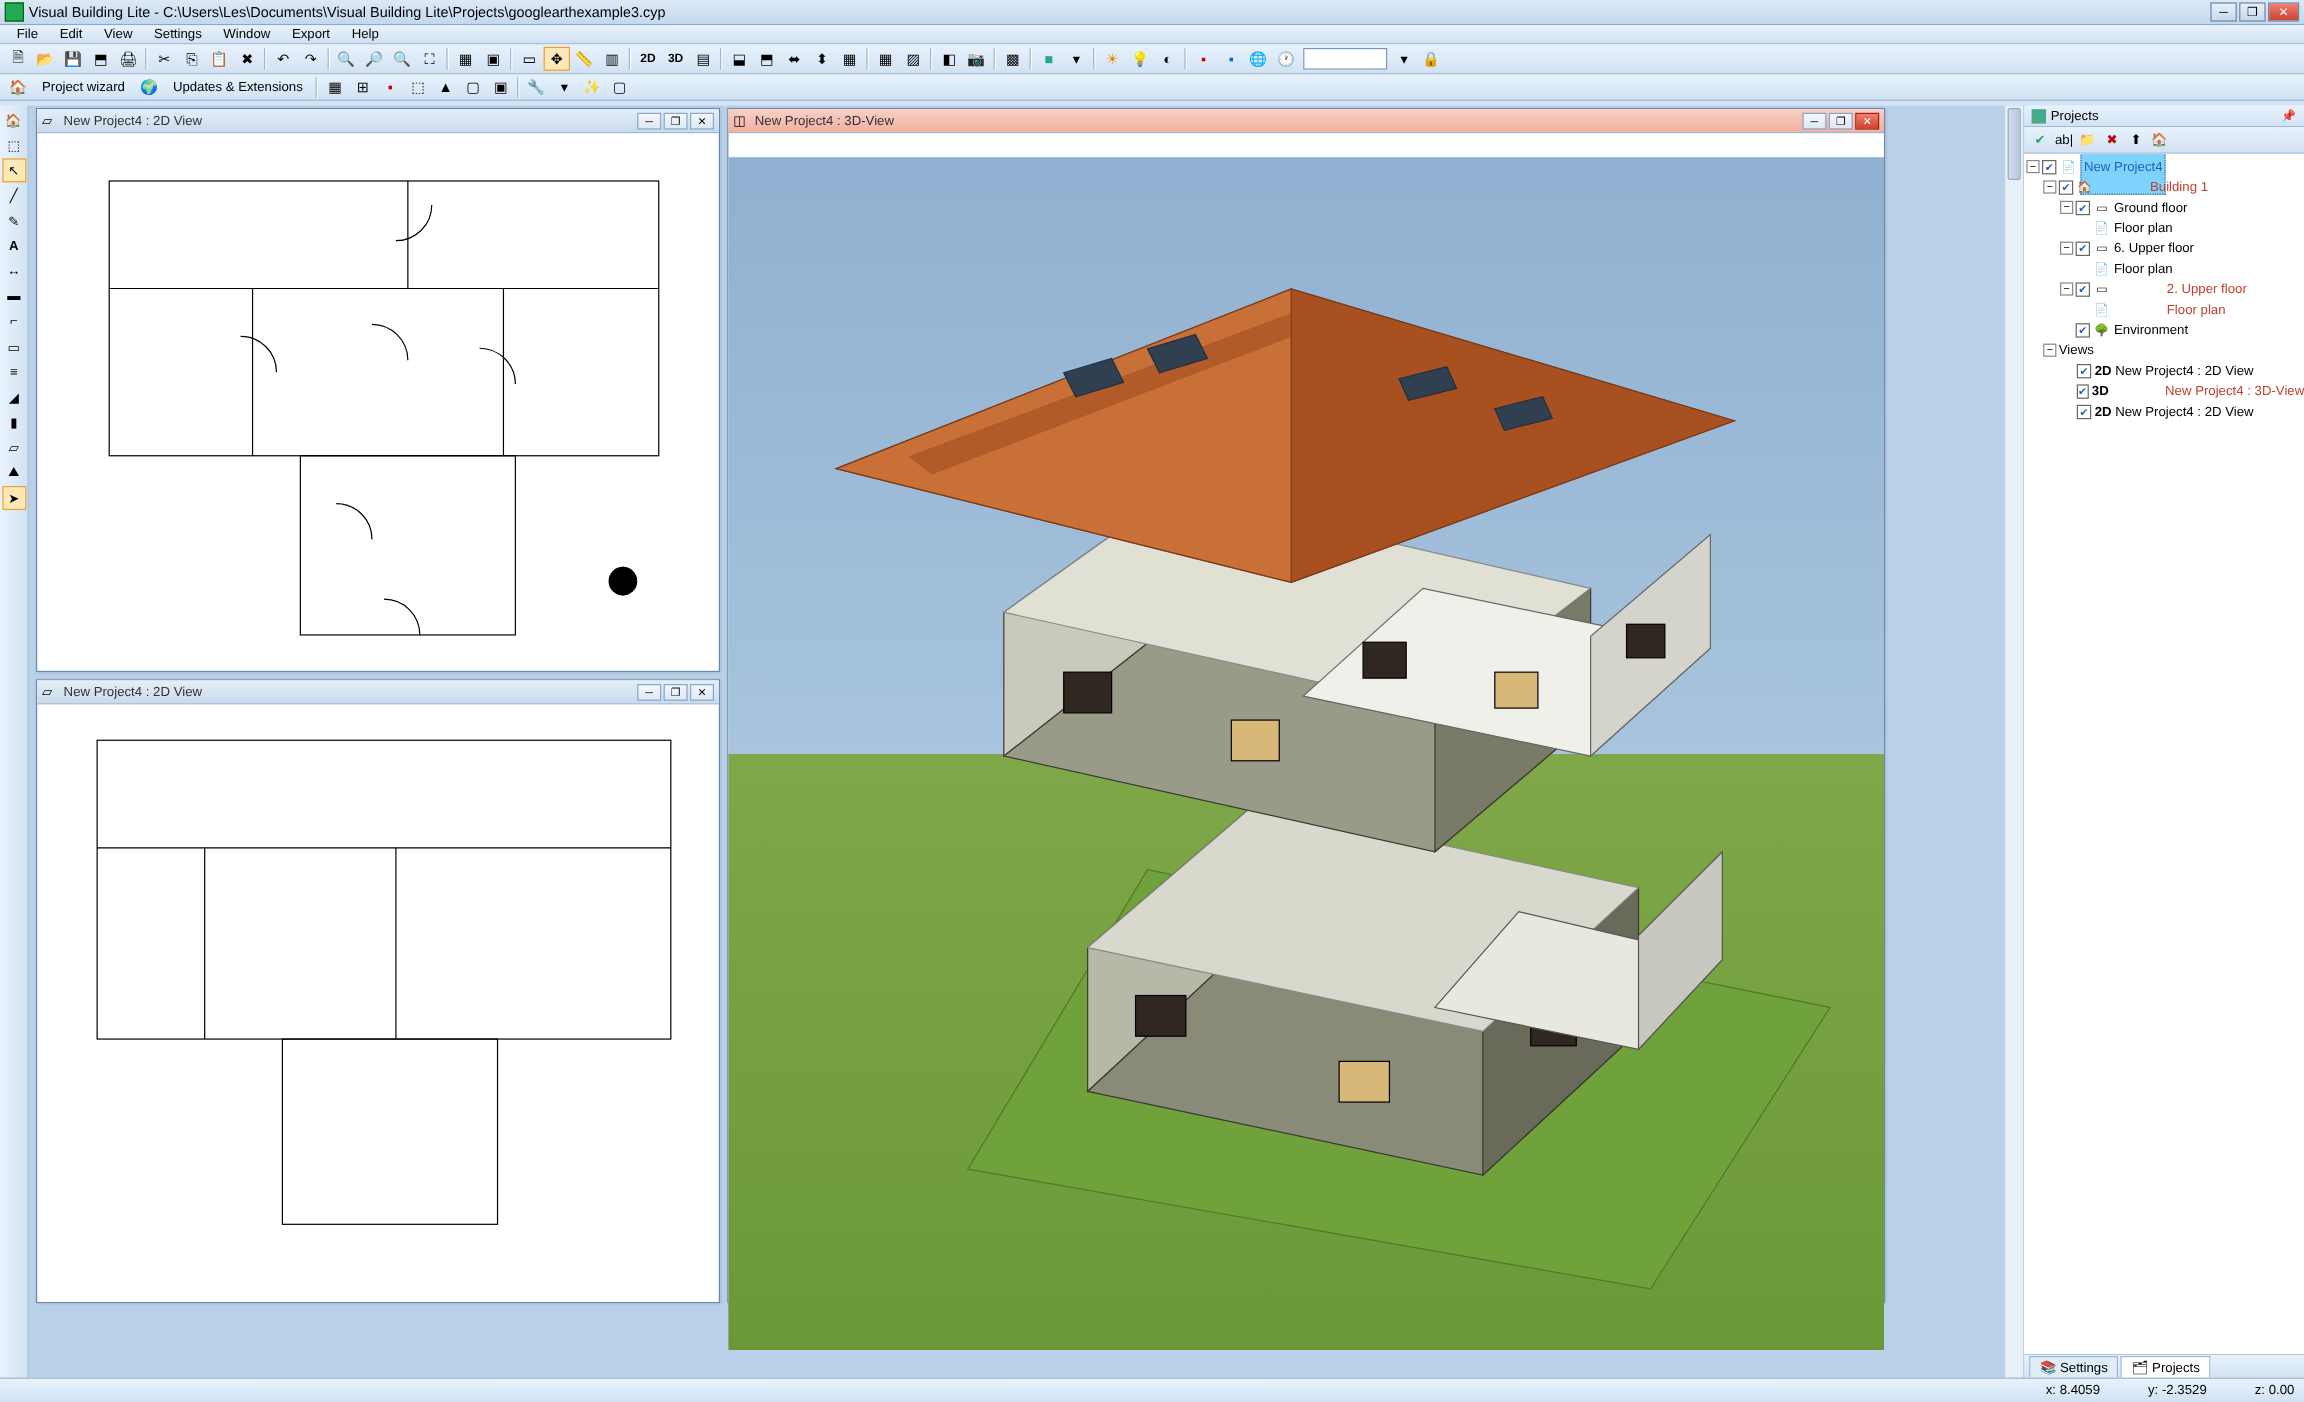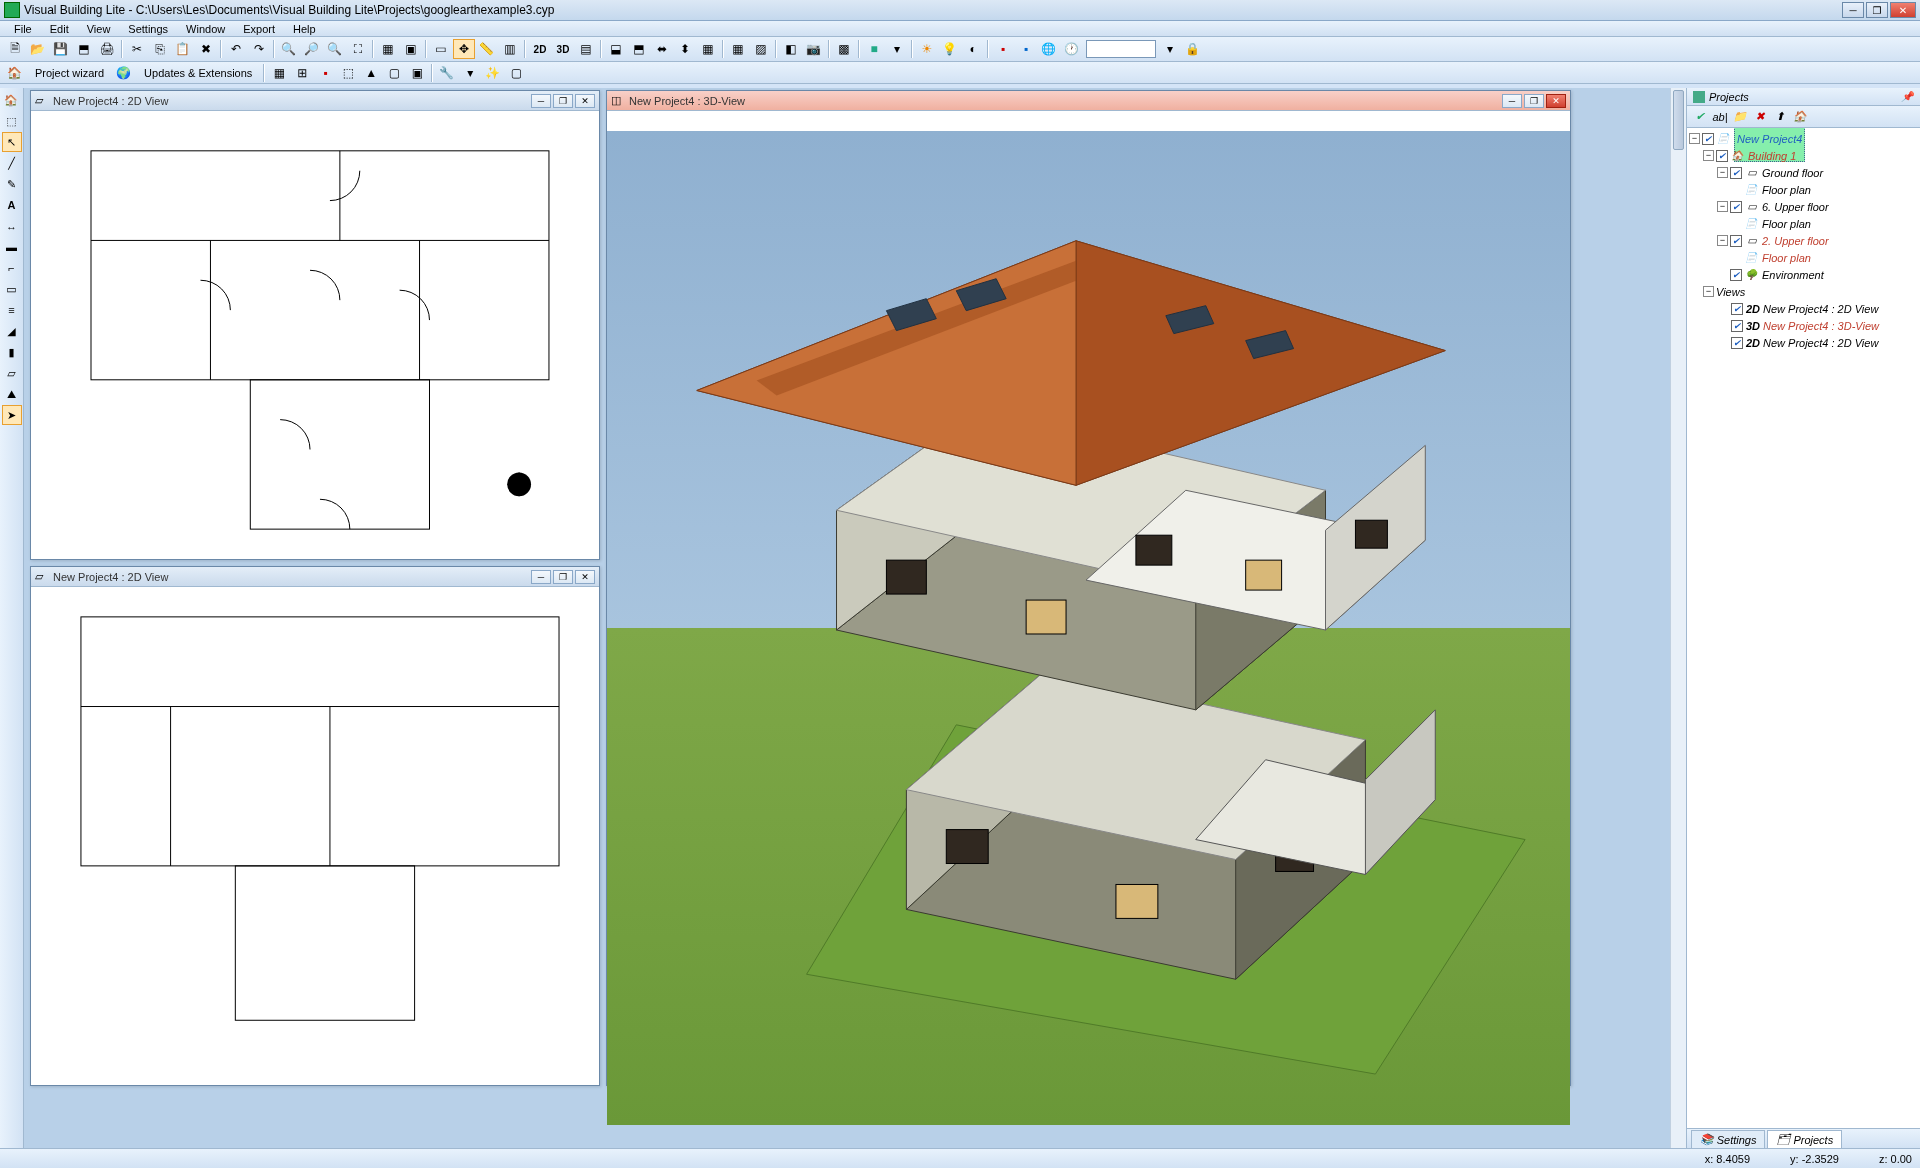--- a/index.html
+++ b/index.html
@@ -35,36 +35,36 @@
 .docwin-title { height: 20px; background: linear-gradient(#e4eef8, #cadaec); border-bottom: 1px solid #a0b8d0; display: flex; align-items: center; padding: 0 4px; }
 .docwin-title.red { background: linear-gradient(#f8d0c8, #f0b0a0); }
 .docwin-title .doc-icon { width: 14px; height: 14px; margin-right: 4px; }
 .docwin-title .doc-title { flex: 1; font-size: 11px; color: #333; }
 .docwin-title .dbtns { display: flex; gap: 2px; }
 .docwin-title .dbtn { width: 20px; height: 14px; background: linear-gradient(#f4f8fc, #dce8f4); border: 1px solid #8aa8c8; font-size: 9px; display: flex; align-items: center; justify-content: center; cursor: pointer; }
 .docwin-title .dbtn.close.red { background: linear-gradient(#f08070, #d04030); color: #fff; border-color: #a02010; }
 .docwin-body { position: absolute; top: 20px; left: 0; right: 0; bottom: 0; overflow: hidden; }
 .canvas3d { width: 100%; height: 100%; background: linear-gradient(#8fb0d0 0%, #a8c4de 50%, #7fa848 50%, #6a9838 100%); position: relative; }
 
-.rightpanel { width: 234px; background: #f4f8fc; border-left: 1px solid #a0b8d0; display: flex; flex-direction: column; font-style: italic; }
+.rightpanel { width: 234px; background: #f4f8fc; border-left: 1px solid #a0b8d0; display: flex; flex-direction: column; }
 .rp-tab { height: 18px; background: linear-gradient(#e8f2fc, #d2e2f4); border-bottom: 1px solid #a0b8d0; display: flex; align-items: center; padding: 0 6px; }
 .rp-tab .tab-icon { width: 12px; height: 12px; background: #4a8; margin-right: 4px; }
 .rp-tab .pin { margin-left: auto; font-size: 10px; cursor: pointer; }
 .rp-toolbar { height: 22px; background: linear-gradient(#e8f2fc, #d2e2f4); border-bottom: 1px solid #a0b8d0; display: flex; align-items: center; padding: 0 4px; gap: 2px; }
 .rp-tbtn { width: 18px; height: 18px; display: flex; align-items: center; justify-content: center; cursor: pointer; border: 1px solid transparent; font-size: 11px; }
 .tree { flex: 1; background: #fff; overflow: auto; padding: 2px; }
 .tree-node { display: flex; align-items: center; height: 17px; white-space: nowrap; }
 .tree-toggle { width: 11px; height: 11px; border: 1px solid #888; background: #fff; font-size: 9px; line-height: 9px; text-align: center; margin-right: 2px; cursor: pointer; }
 .tree-toggle.blank { border: none; }
 .tree-check { width: 12px; height: 12px; border: 1px solid #666; background: #fff; margin-right: 3px; font-size: 9px; line-height: 10px; text-align: center; color: #2060c0; cursor: pointer; }
 .tree-icon { width: 14px; height: 14px; margin-right: 3px; display: flex; align-items: center; justify-content: center; font-size: 10px; }
 .tree-label { font-size: 11px; cursor: pointer; }
 .tree-label.blue { color: #2060c0; }
-.tree-label.red { color: #c04030; }
-.tree-label.sel { background: #86efac; border: 1px dotted #406090; padding: 16px 2px; }
+.tree-label.red { color: #c04030; margin-left: 44px; }
+.tree-label.sel { background: #7dd3fc; border: 1px dotted #406090; padding: 16px 2px; }
 
 .rp-bottom-tabs { height: 20px; background: linear-gradient(#e8f2fc, #d2e2f4); border-top: 1px solid #a0b8d0; display: flex; align-items: flex-end; padding: 0 4px; }
 .rp-btab { padding: 2px 8px; border: 1px solid #a0b8d0; border-bottom: none; background: #e0ecf8; margin-right: 2px; cursor: pointer; display: flex; align-items: center; gap: 3px; font-size: 10px; }
 .rp-btab.active { background: #fff; }
 
 .statusbar { position: absolute; bottom: 0; left: 0; right: 0; height: 20px; background: linear-gradient(#e8f2fc, #d2e2f4); border-top: 1px solid #a0b8d0; display: flex; align-items: center; justify-content: flex-end; padding: 0 8px; gap: 40px; font-size: 11px; }
 
 .scroll-v { position: absolute; right: 0; top: 0; bottom: 0; width: 16px; background: #e8f0f8; border-left: 1px solid #c0d0e0; }
 .scroll-v .thumb { position: absolute; left: 2px; right: 2px; background: linear-gradient(90deg,#d0dcec,#b8c8dc); border: 1px solid #90a8c0; border-radius: 2px; }
 

